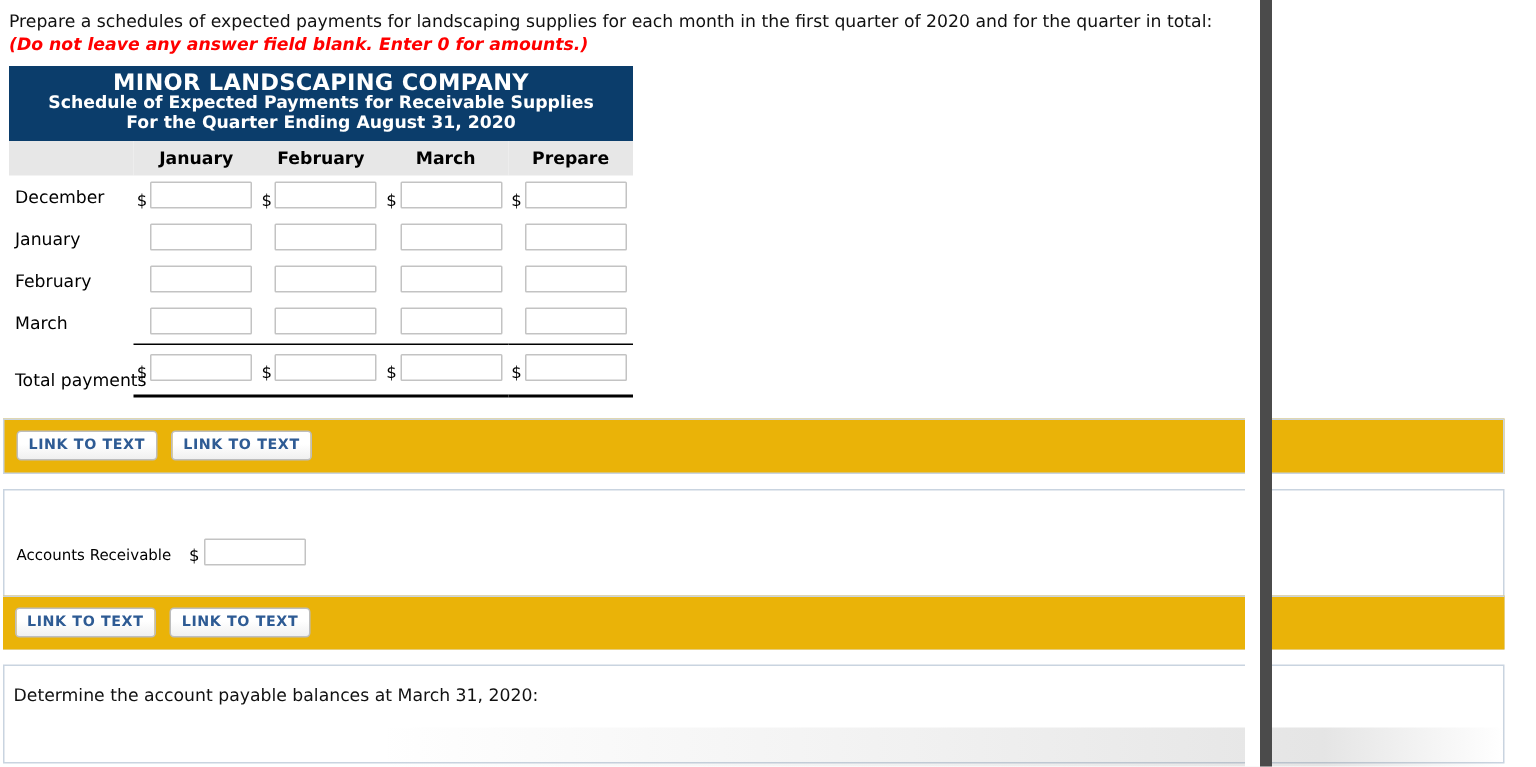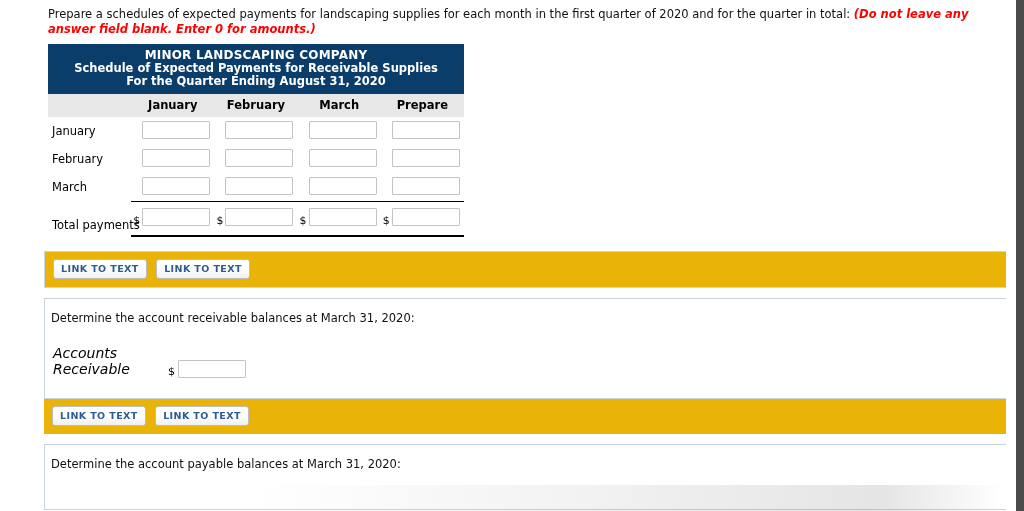--- a/index.html
+++ b/index.html
@@ -11,24 +11,23 @@
     width: 1024px;
     height: 511px;
     overflow: hidden;
     font-family: "DejaVu Sans", "Liberation Sans", sans-serif;
     font-size: 11px;
     color: #000000;
     position: relative;
   }
   .page {
     position: relative;
-    width: 1024px;
+    width: 848px;
     height: 511px;
     box-sizing: border-box;
-    padding-left: 42px;
   }
 
   
   .right-edge-strip {
     position: absolute;
     top: 0;
     right: 0;
     width: 8px;
     height: 511px;
     background: #4b4b4b;
@@ -70,21 +69,21 @@
   }
   .tbl-head {
     background: #0b3d6b;
     color: #ffffff;
     text-align: center;
     font-weight: bold;
     font-size: 11px;
     line-height: 13px;
     padding: 5px 4px 6px 4px !important;
   }
-  .tbl-head .l1 { font-size: 12px; letter-spacing: .2px;}
+  .tbl-head .l1 { font-size: 15px; letter-spacing: .2px;}
   .tbl-head .l2 { font-size: 11.5px; }
   .tbl-head .l3 { font-size: 11.5px; }
 
   .colhead-row td {
     background: #e7e7e7;
     font-weight: bold;
     font-size: 11.5px;
     text-align: center;
     height: 19px;
     padding: 1px 0 3px 0 !important;
@@ -157,25 +156,24 @@
     font-size: 11.5px;
     color: #111;
   }
   .bal-row {
     display: flex;
     align-items: flex-end;
     margin-top: 20px;
     padding-left: 2px;
   }
   .bal-label {
-    font-size: 14px;
+    font-size: 10px;
     width: 115px;
     flex: 0 0 115px;
     padding-bottom: 1px;
-    font-style: italic;
   }
   .bal-row .dollar { width: 10px; flex: 0 0 10px; padding-bottom: 1px;}
   input.amt.wide {
     width: 68px;
   }
 
   .btn {
     display: inline-block;
     font-family: "DejaVu Sans", "Liberation Sans", sans-serif;
     font-size: 9.5px;
@@ -226,20 +224,47 @@
           </td>
         </tr>
         <tr class="colhead-row">
           <td class="lbl"></td>
           <td>January</td>
           <td>February</td>
           <td>March</td>
           <td>Prepare</td>
         </tr>
 
+        <tr class="data-row">
+          <td class="lbl">December</td>
+          <td class="amtcell">
+            <div class="cellbox">
+              <span class="dollar">$</span>
+              <input class="amt" type="text" value="" style="">
+            </div>
+          </td>
+          <td class="amtcell">
+            <div class="cellbox">
+              <span class="dollar">$</span>
+              <input class="amt" type="text" value="" style="">
+            </div>
+          </td>
+          <td class="amtcell">
+            <div class="cellbox">
+              <span class="dollar">$</span>
+              <input class="amt" type="text" value="" style="">
+            </div>
+          </td>
+          <td class="amtcell">
+            <div class="cellbox">
+              <span class="dollar">$</span>
+              <input class="amt" type="text" value="" style="">
+            </div>
+          </td>
+        </tr>
 
         <tr class="data-row">
           <td class="lbl">January</td>
           <td class="amtcell">
             <div class="cellbox">
               <span class="dollar blank">$</span>
               <input class="amt" type="text" value="" style="">
             </div>
           </td>
           <td class="amtcell">
@@ -353,21 +378,20 @@
 
   <div class="panel linkbar">
     <button class="btn">LINK TO TEXT</button>
     <button class="btn">LINK TO TEXT</button>
   </div>
 
   <div class="spacer-xs"></div>
 
   <div class="panel section">
     <div class="section-body">
-      <div class="section-q">Determine the account receivable balances at March 31, 2020:</div>
       <div class="bal-row">
         <span class="bal-label">Accounts Receivable</span>
         <span class="dollar">$</span>
         <input class="amt wide" type="text" value="" style="">
       </div>
       <div style="height:16px"></div>
     </div>
     <div class="panel linkbar" style="margin:0 -1px -1px -1px; width:auto; border-left:none; border-right:none; border-bottom:none;">
       <button class="btn">LINK TO TEXT</button>
       <button class="btn">LINK TO TEXT</button>

